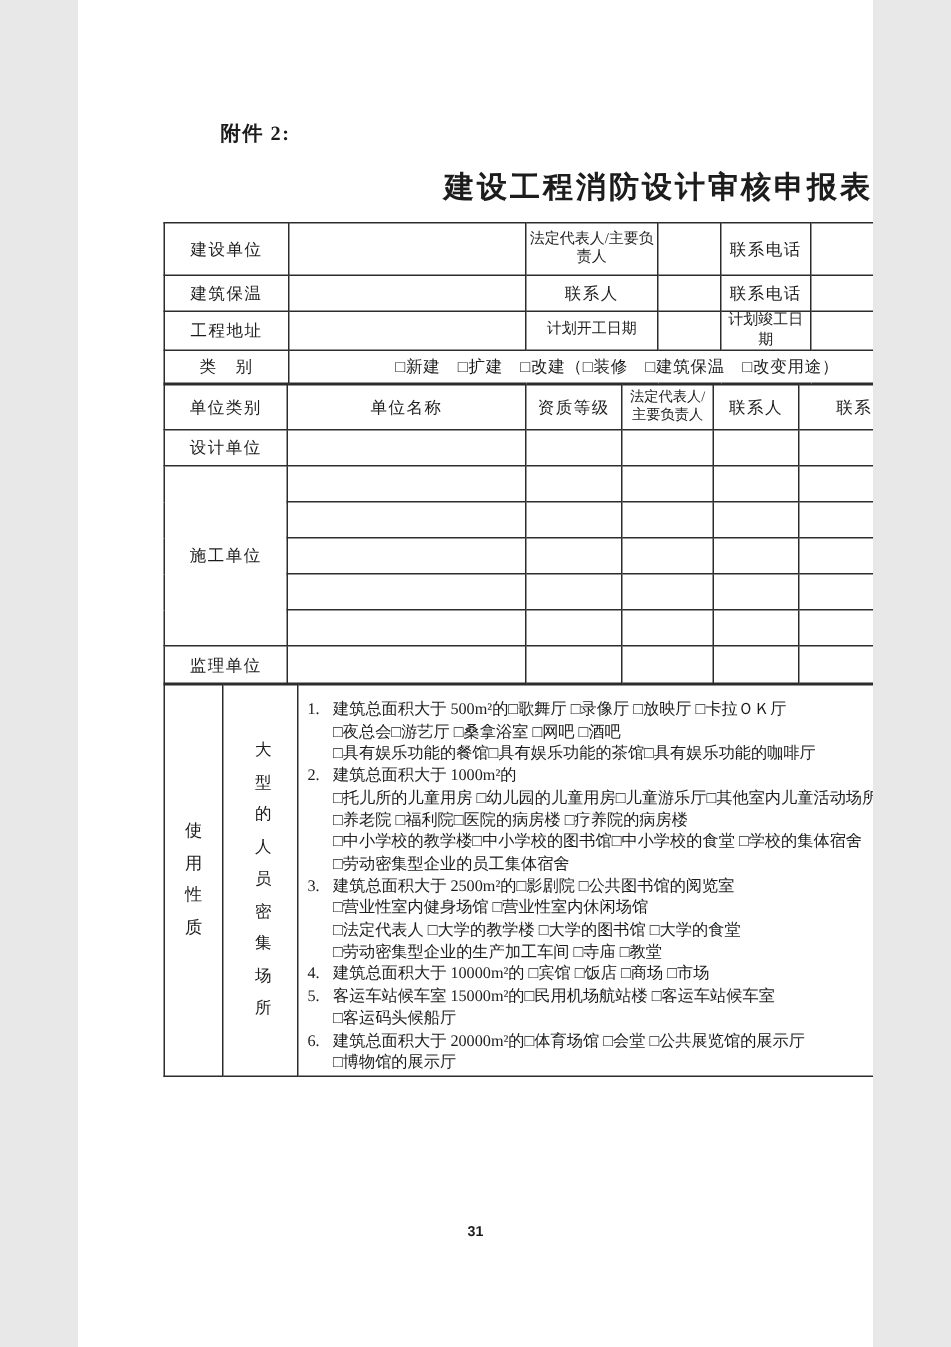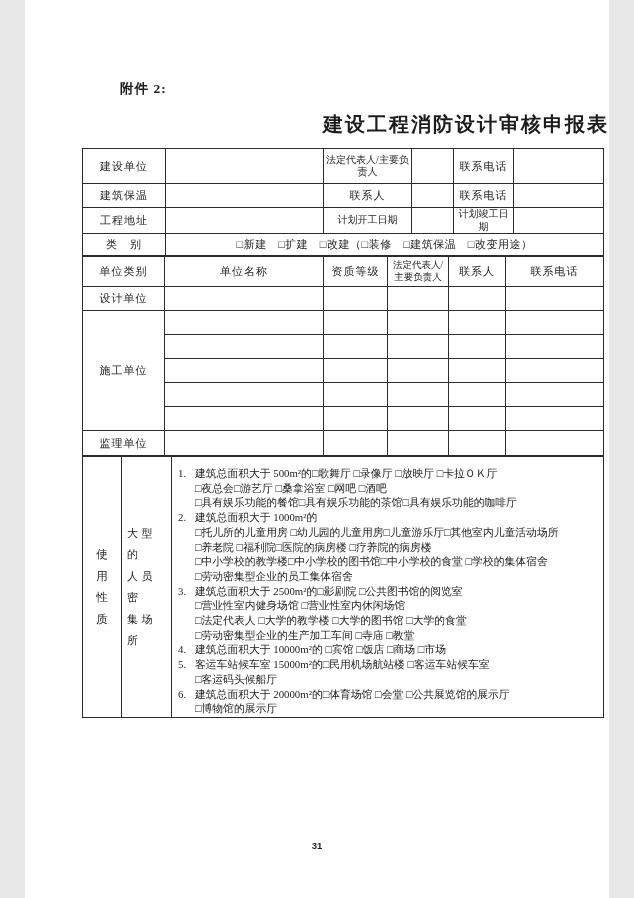--- a/index.html
+++ b/index.html
@@ -1,19 +1,19 @@
 <!DOCTYPE html>
 <html><head>
 <meta charset="utf-8">
 <style>
   * { box-sizing: border-box; margin: 0; padding: 0; }
   html, body { background: #e8e8e8; }
   .page {
     position: relative;
-    width: 584px; height: 898px;
+    width: 530px; height: 898px;
     margin: 0 auto;
     background: #ffffff;
     font-family: "Liberation Serif", "DejaVu Serif", serif;
     color: #1c1c1c;
     overflow: hidden;
   }
   .attachment {
     position: absolute; left: 95px; top: 80px;
     font-size: 13.5px; font-weight: bold; letter-spacing: 1px;
   }
@@ -38,38 +38,37 @@
   .xs  { font-size: 9.5px; letter-spacing: 0; line-height: 1.25; }
   .opts { letter-spacing: 0.5px; }
   .h35 { height: 35px; } .h24 { height: 24px; } .h23 { height: 23px; margin-top: 24px; }
   .h22 { height: 22px; } .h30 { height: 30px; } .h25 { height: 25px; }
   .h261 { height: 261px; }
   .vert-label {
     vertical-align: middle;
   }
   .vert-label div { line-height: 21.5px; font-size: 11.5px; }
   .group-label { vertical-align: middle; }
-  .group-label div { line-height: 21.5px; font-size: 11px; letter-spacing: 3.5px; margin-left: 3px; text-align: left; }
+  .group-label div { line-height: 21.5px; font-size: 11px; letter-spacing: 3.5px; margin-left: 19px; text-align: left; }
   .content-cell {
     text-align: left;
     vertical-align: top;
     padding: 9px 2px 0 6px;
   }
   .uline {
     white-space: nowrap;
     line-height: 14.7px;
     font-size: 10.8px;
   }
   .uline .num { display: inline-block; width: 17px; }
   .page-num {
     position: absolute; left: 0; right: 0; top: 816px;
     text-align: center;
     font-size: 9.5px; font-weight: bold;
     font-family: "Liberation Sans", "DejaVu Sans", sans-serif;
-    margin-top: 24px;
   }
 </style>
 </head>
 <body>
 
 <div class="page">
 
   <div class="attachment">附件 2:</div>
   <div class="title">建设工程消防设计审核申报表</div>
 

